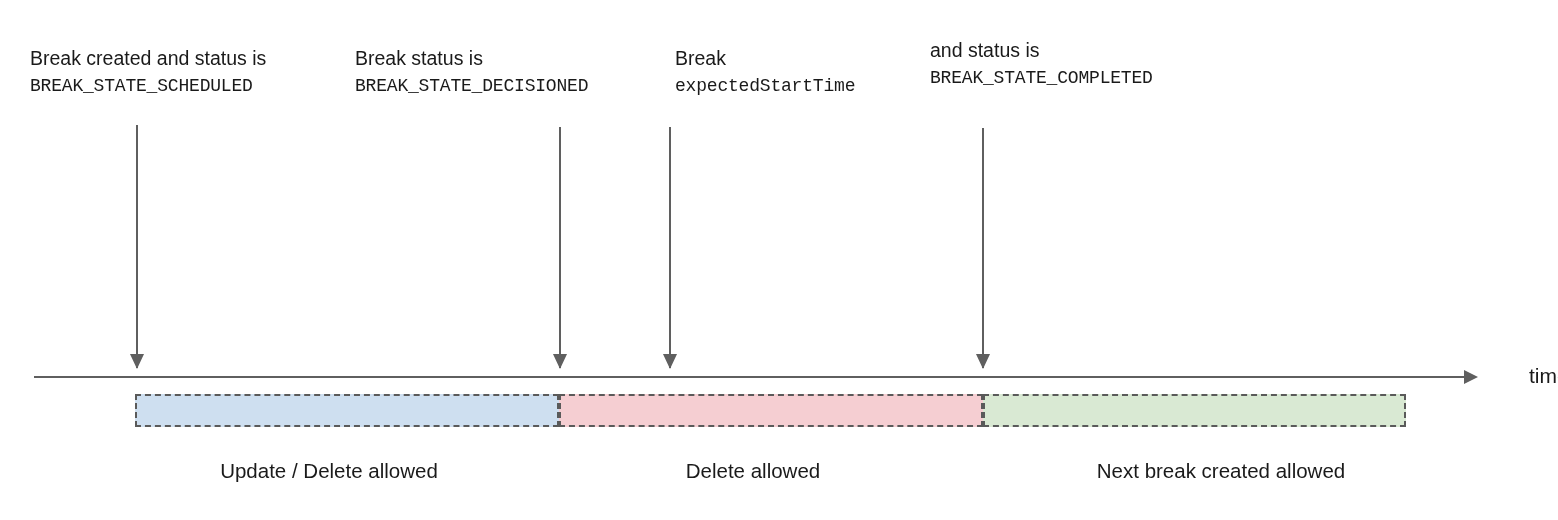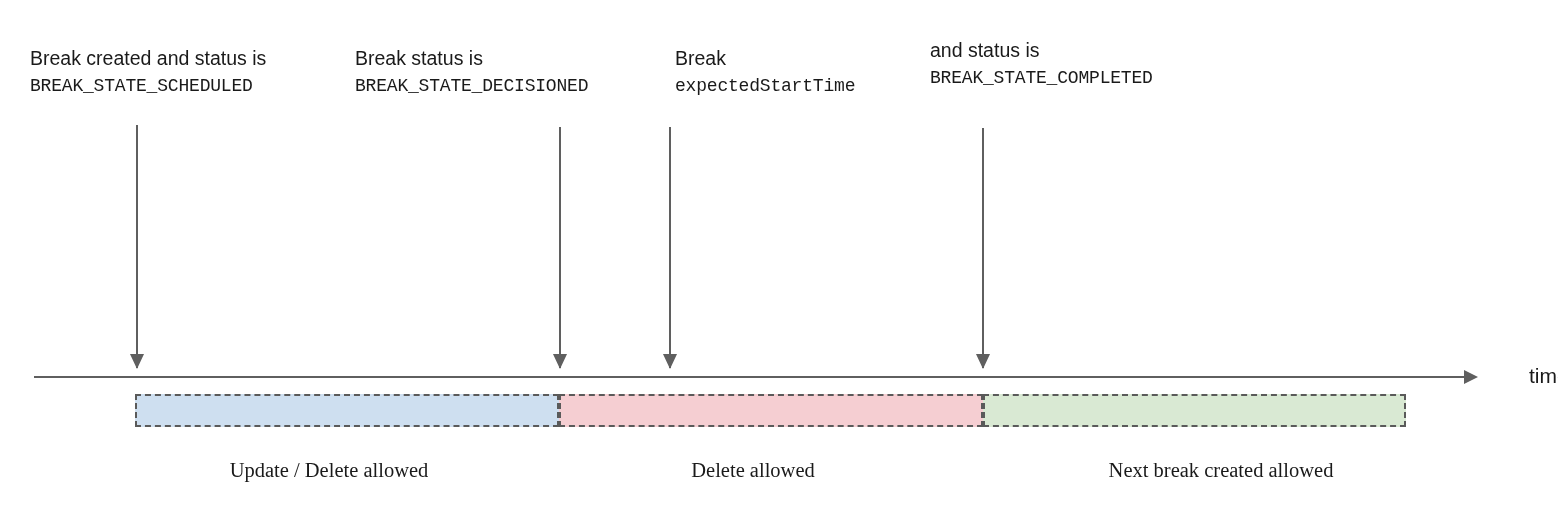--- a/index.html
+++ b/index.html
@@ -110,21 +110,20 @@
 
   
   .phase-caption {
     position: absolute;
     top: 459px;
     font-size: 20.5px;
     color: #1a1a1a;
     text-align: left;
     white-space: nowrap;
     transform: translateX(-50%);
-    font-family: Liberation Serif, serif;
   }
 </style>
 </head>
 <body>
 
 <div id="diagram">
 
   <div class="event-label" style="left:30px; top:44px;">
     <span class="prose">Break created and status is</span>
     <span class="code">BREAK_STATE_SCHEDULED</span>

